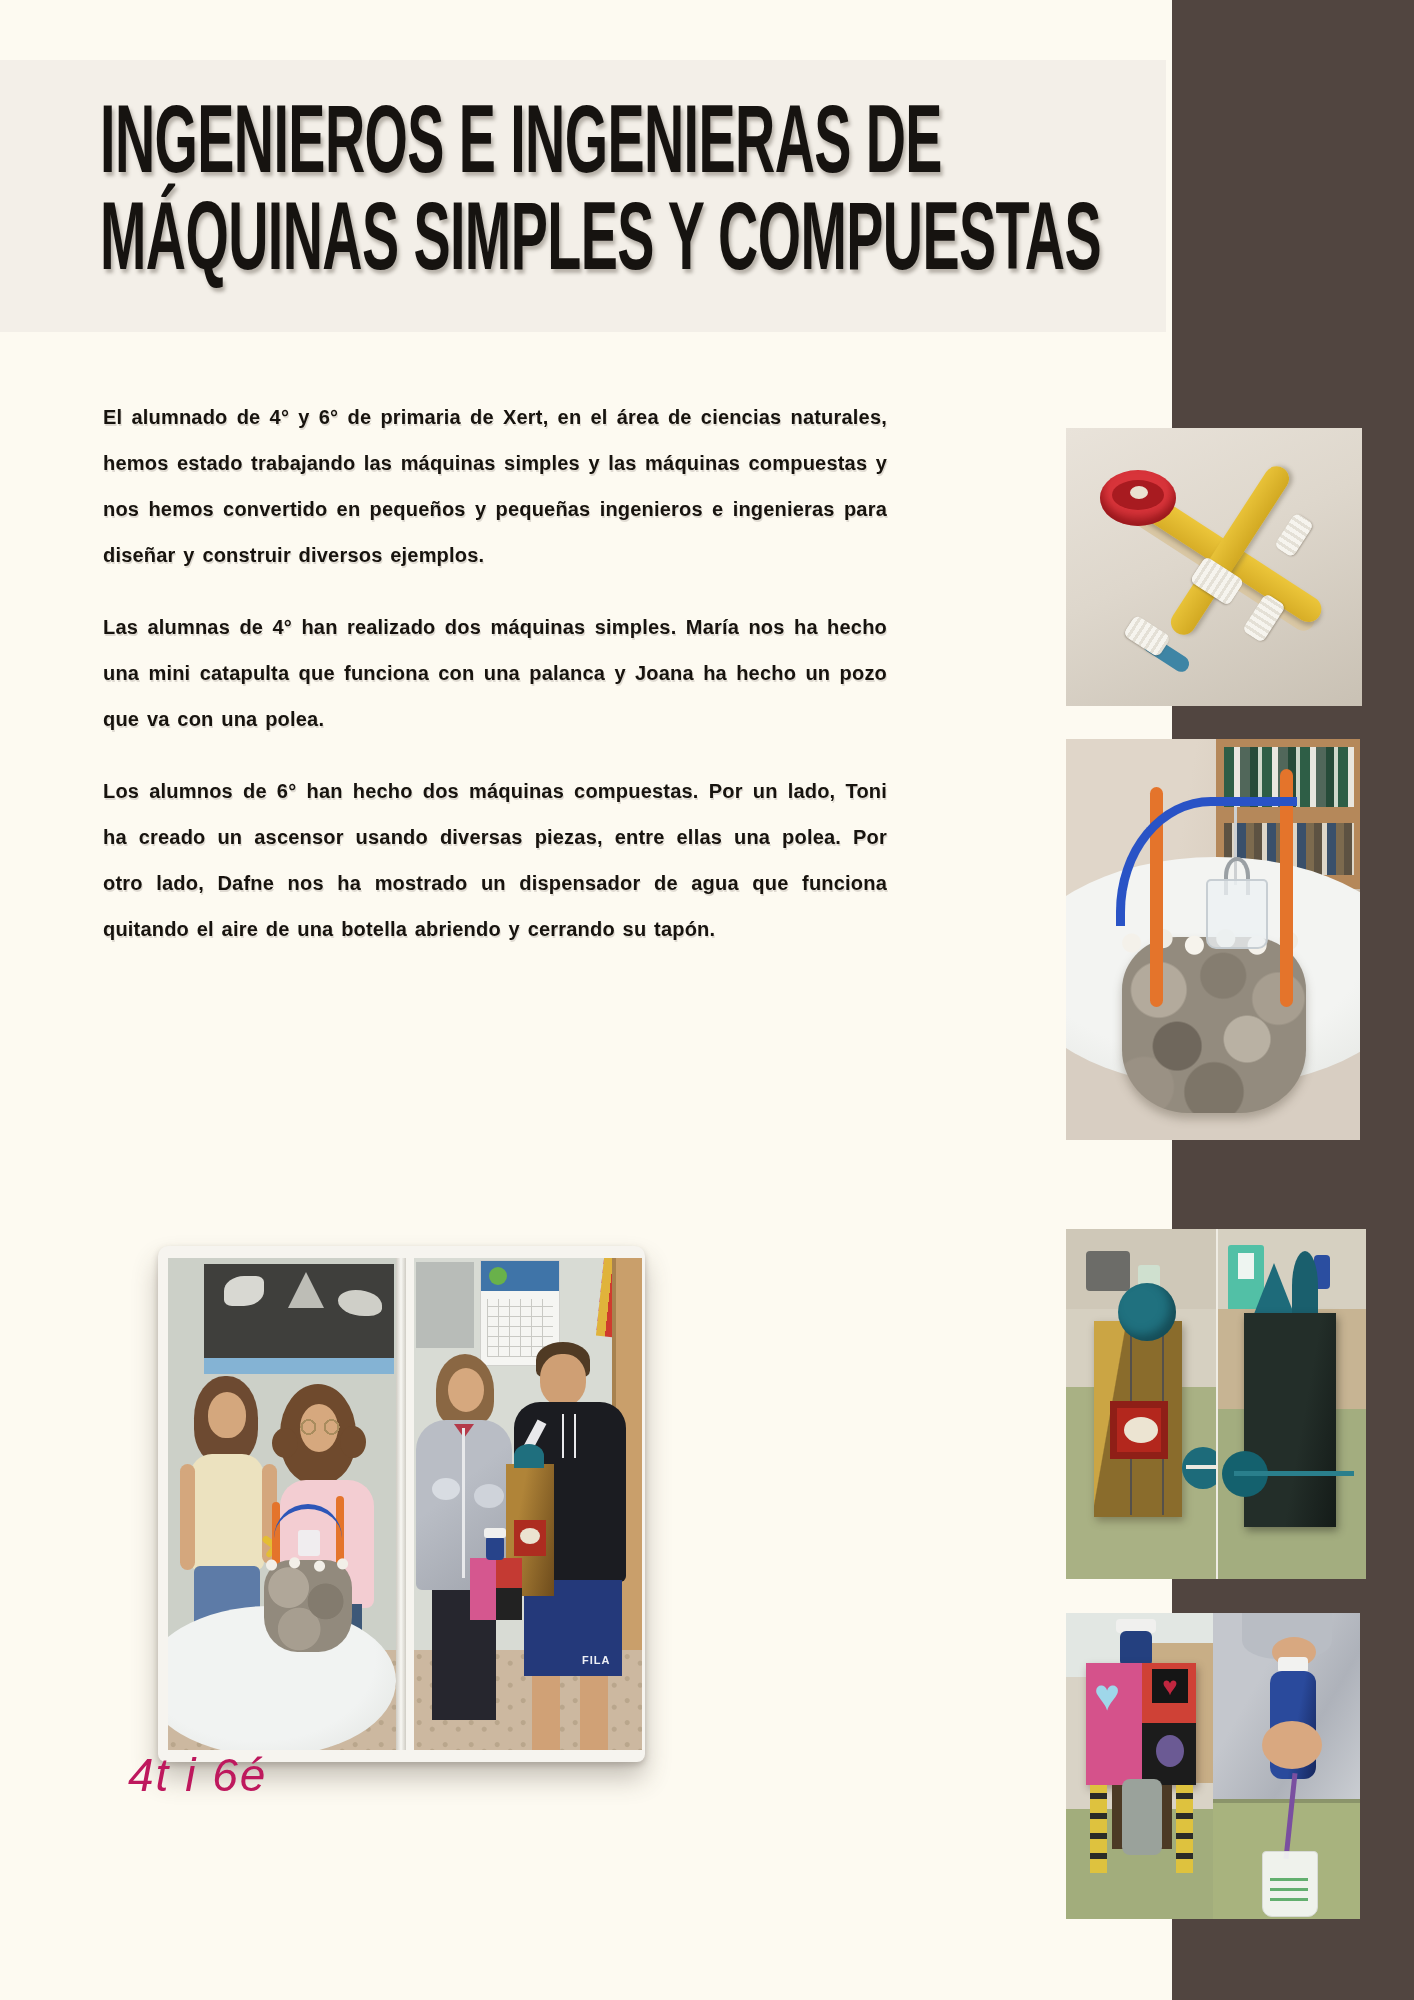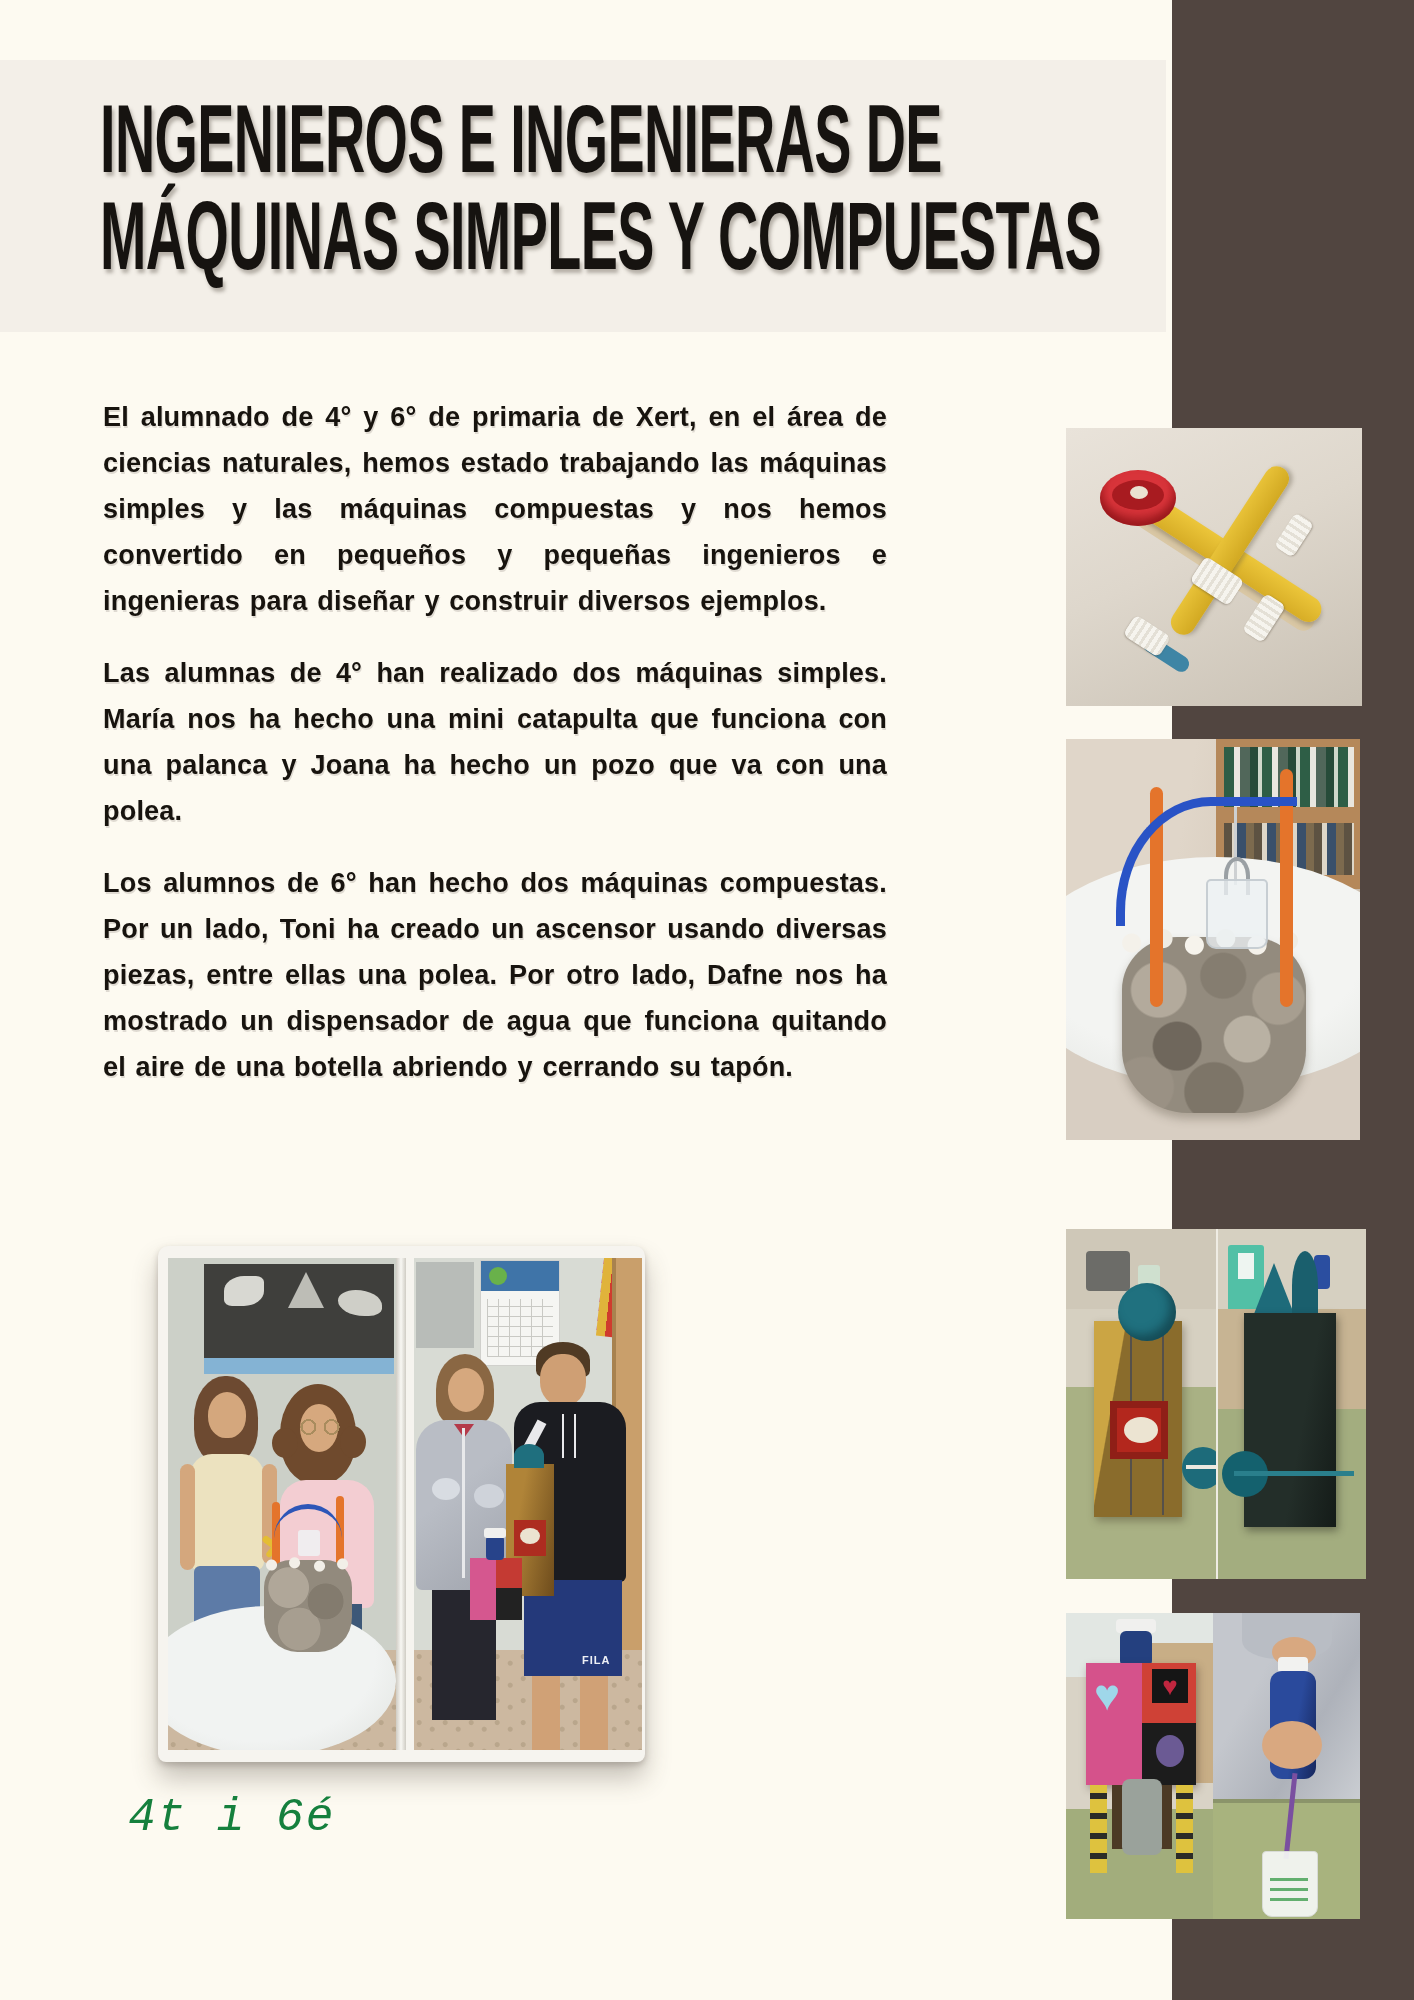--- a/index.html
+++ b/index.html
@@ -11,21 +11,21 @@
   .brown-stripe{left:1172px;top:0;width:242px;height:2000px;background:#514540;}
   .title-band{left:0;top:60px;width:1166px;height:272px;background:#f3efe8;}
 
   
   .title-wrap{left:100px;top:90px;transform:scaleX(0.58);transform-origin:left top;white-space:nowrap;}
   .title-line{font-size:96px;line-height:97px;font-weight:bold;color:#161310;letter-spacing:-1px;
               text-shadow:4px 4px 5px rgba(70,60,48,.35);}
 
   
   .article{left:103px;top:394px;width:792px;color:#17130e;}
-  .article p{margin:0 8px 26px 0;font-size:27px;line-height:46px;font-weight:bold;
+  .article p{margin:0 8px 26px 0;font-size:20px;line-height:46px;font-weight:bold;
              text-align:justify;text-align-last:left;letter-spacing:.2px;word-spacing:2px;
              text-shadow:1px 1.5px 0 rgba(40,30,20,.14);}
 
   
   .photo{overflow:hidden;}
   .photo1{left:1026px;top:412px;width:296px;height:278px;background:linear-gradient(155deg,#e9e3da 0%,#ded7cc 45%,#c9c1b4 100%);}
   .p1-cap{left:34px;top:42px;width:76px;height:56px;border-radius:50%;background:radial-gradient(circle at 50% 38%,#d8343a 0 55%,#b31e24 100%);box-shadow:inset 0 -8px 10px rgba(120,10,14,.6);}
   .p1-cap-in{left:12px;top:10px;width:52px;height:30px;border-radius:50%;background:#a81b20;}
   .p1-stone{left:30px;top:16px;width:18px;height:13px;border-radius:50%;background:#eae2d1;}
   .p1-wood{left:48px;top:128px;width:216px;height:22px;border-radius:12px;background:#d9c7a4;transform:rotate(33deg);}
@@ -196,22 +196,22 @@
   .boy-shorts{left:110px;top:322px;width:98px;height:96px;background:#24397a;}
   .fila{left:168px;top:396px;font-size:11px;font-weight:bold;color:#eef0f6;letter-spacing:1px;}
   .boy-leg1{left:118px;top:418px;width:28px;height:74px;background:#d0a176;}
   .boy-leg2{left:166px;top:418px;width:28px;height:74px;background:#d0a176;}
   .elev{left:92px;top:206px;width:48px;height:132px;background:linear-gradient(100deg,#b08438 0 30%,#6e4c1c 100%);}
   .elev-cab{left:100px;top:262px;width:32px;height:36px;background:#ad2c20;}
   .elev-stone{left:106px;top:270px;width:20px;height:16px;border-radius:50%;background:#ebe3d1;}
   .elev-fin{left:100px;top:186px;width:30px;height:24px;border-radius:50% 50% 0 0;background:#1f6f7e;}
 
   
-  .faint-note{left:128px;top:1792px;font-family:Liberation Mono, monospace;font-style:italic;
-              font-size:46px;color:#15803d;letter-spacing:2px;}
+  .faint-note{left:128px;top:1748px;font-family:Liberation Sans, sans-serif;font-style:italic;
+              font-size:46px;color:#be185d;letter-spacing:2px;}
   .footer-bar{left:8px;top:1808px;width:874px;height:94px;background:#483c35;display:flex;align-items:center;}
   .footer-text{padding-left:32px;font-size:48px;font-weight:bold;color:#faf8f4;letter-spacing:.5px;
                white-space:nowrap;}
 </style>
 </head>
 <body>
 
 <div class="page">
 
   <div class="abs brown-stripe"></div>

